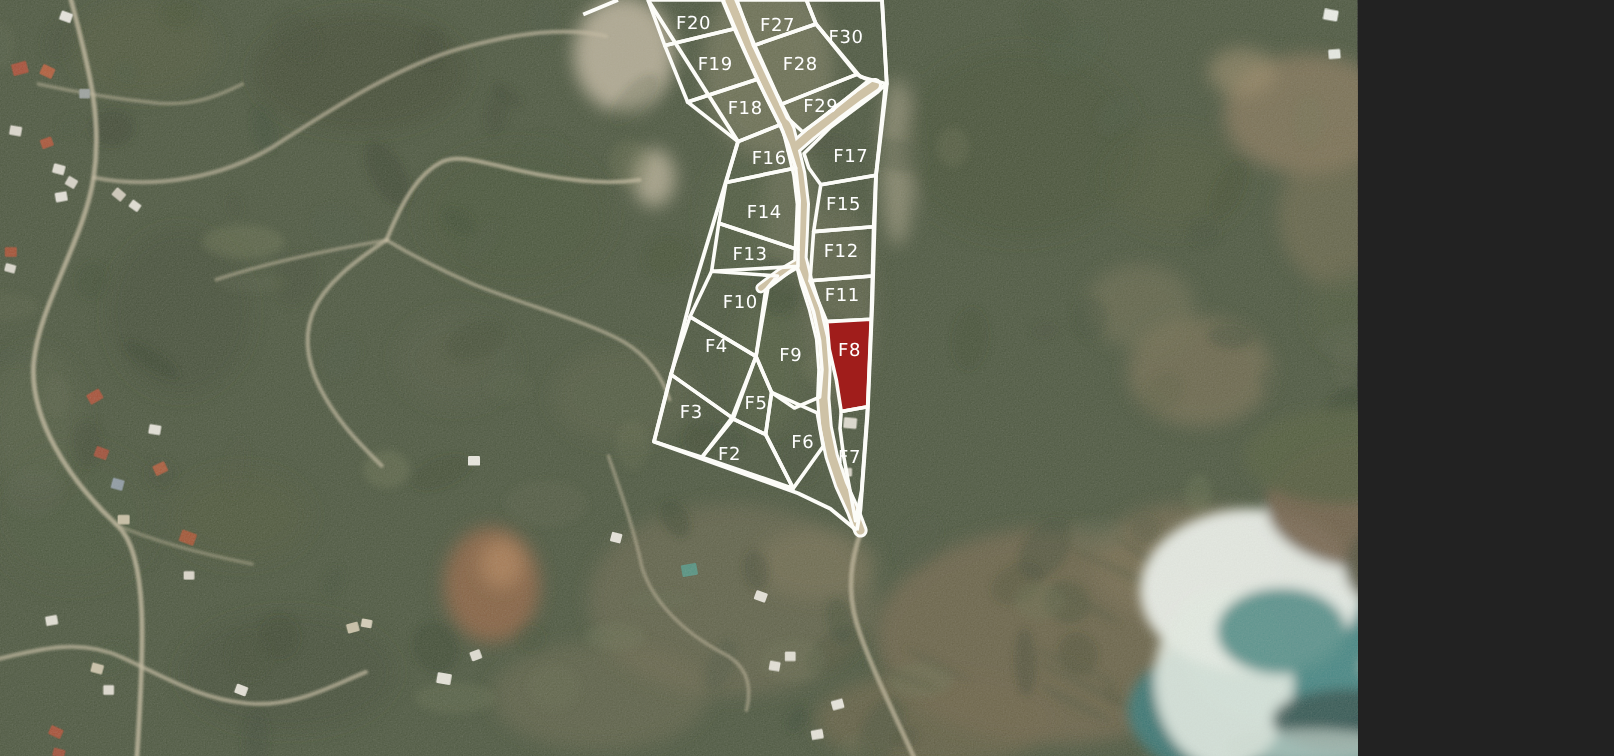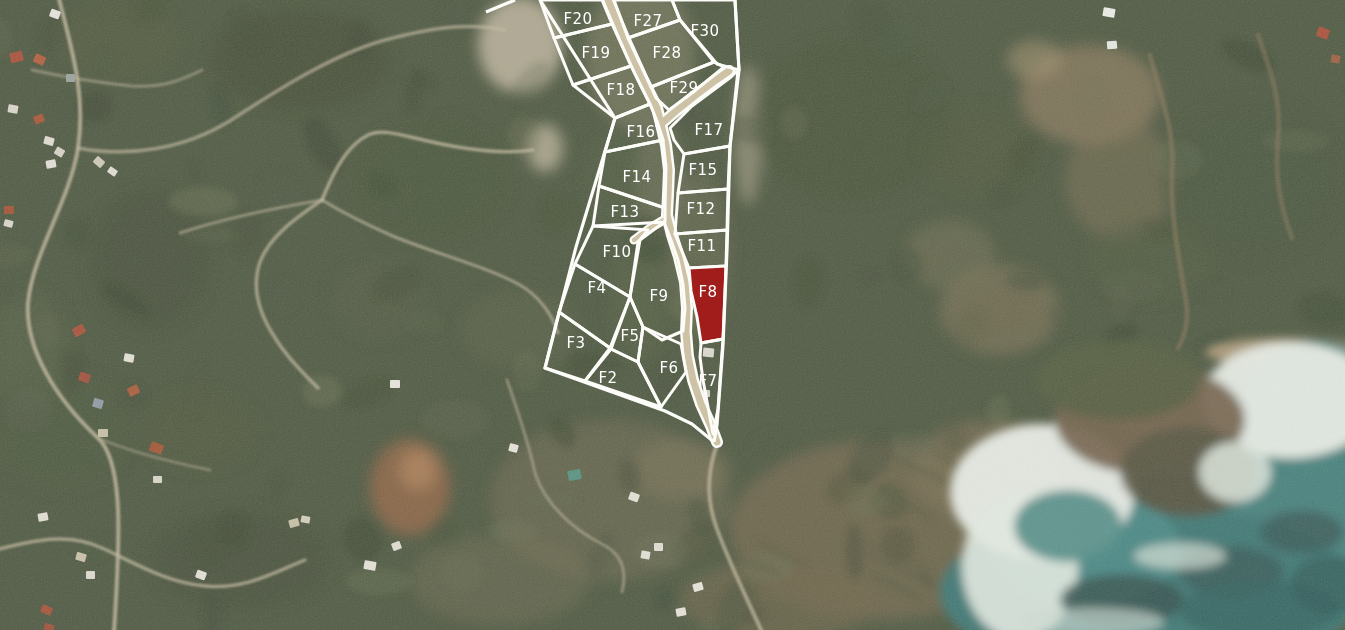--- a/index.html
+++ b/index.html
@@ -1,17 +1,17 @@
 <!DOCTYPE html>
 <html><head>
 <meta charset="utf-8">
 <title>Plot Map</title>
 <style>
   html,body{margin:0;padding:0;background:#222;}
-  #stage{position:relative;width:1345px;height:630px;overflow:hidden;background:#47523a;}
+  #stage{position:relative;width:1131px;height:630px;overflow:hidden;background:#47523a;}
   svg{display:block;}
   text.plot-label{
     font-family:"DejaVu Sans","Liberation Sans",sans-serif;
     font-weight:500;
     letter-spacing:.5px;
     paint-order:stroke;
   }
 </style>
 </head>
 <body>

